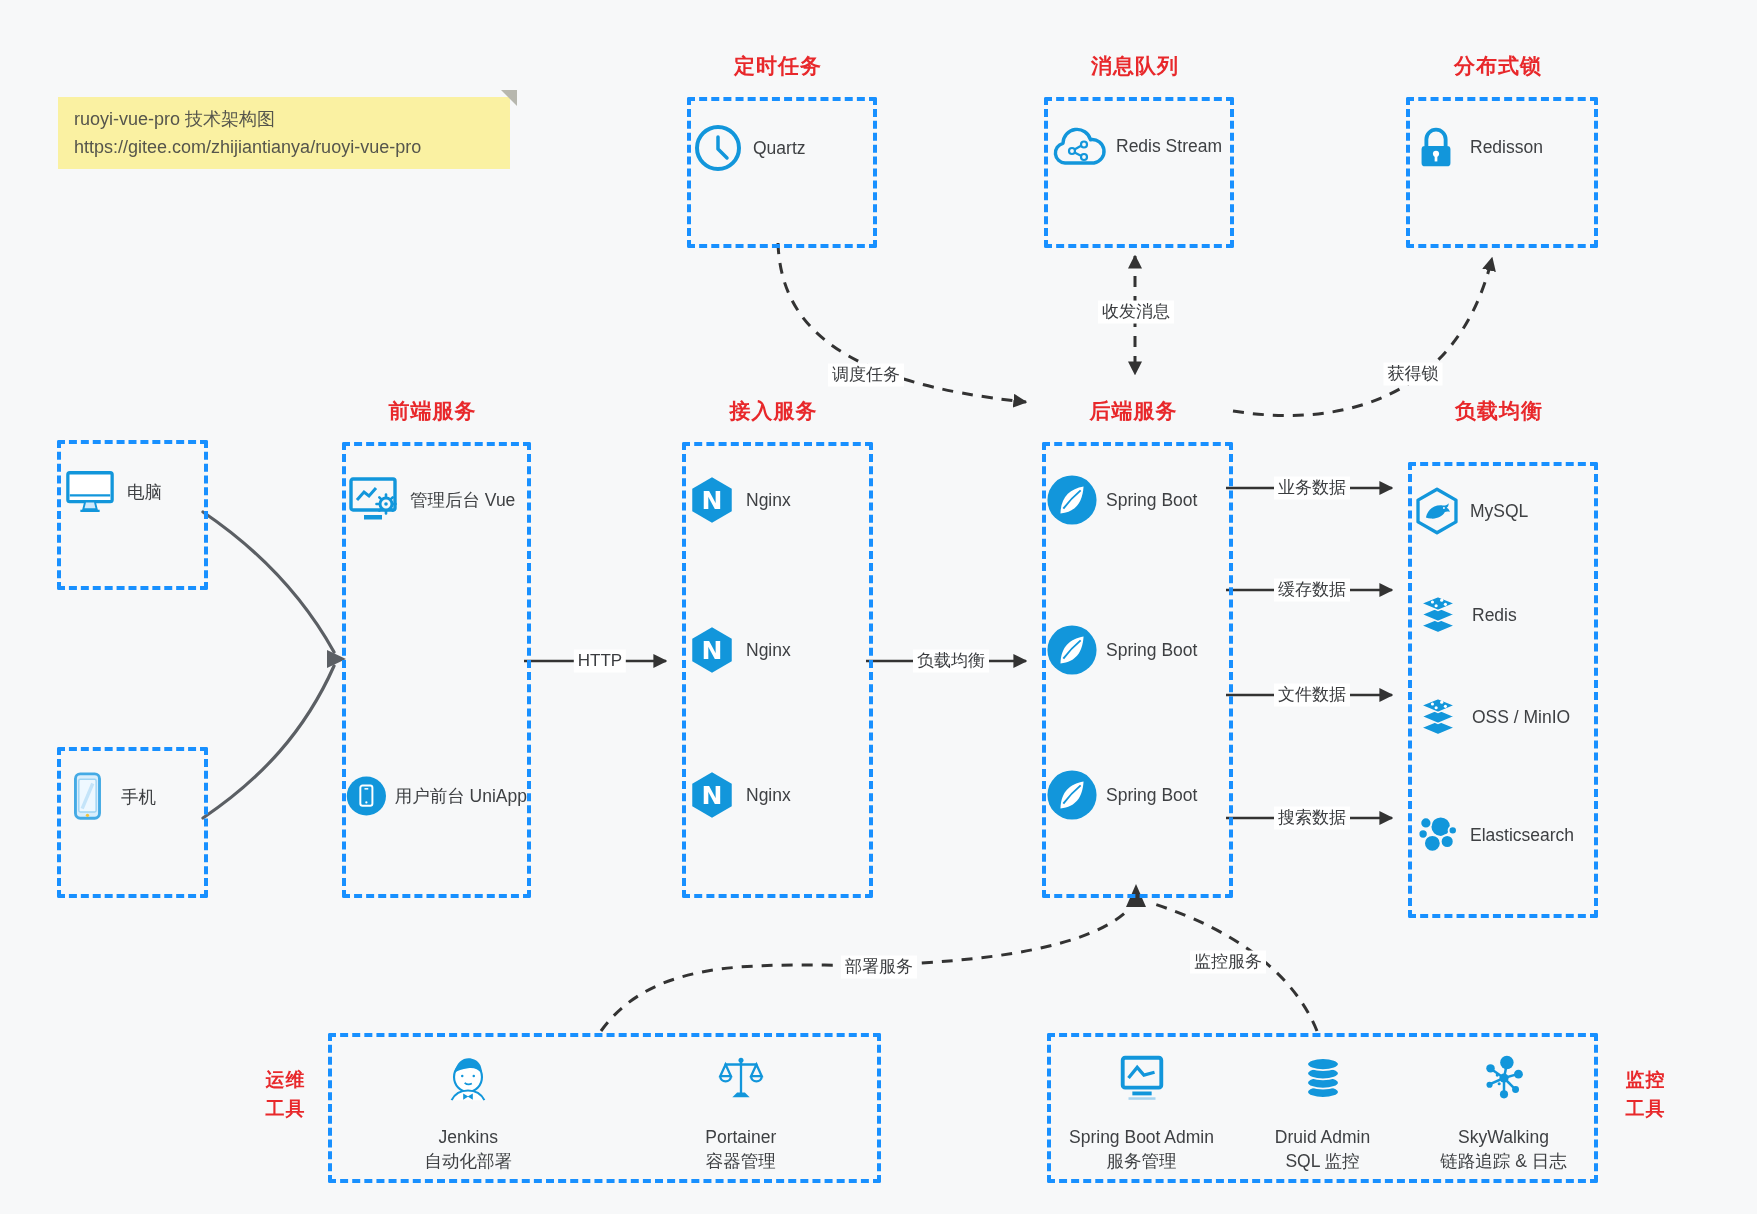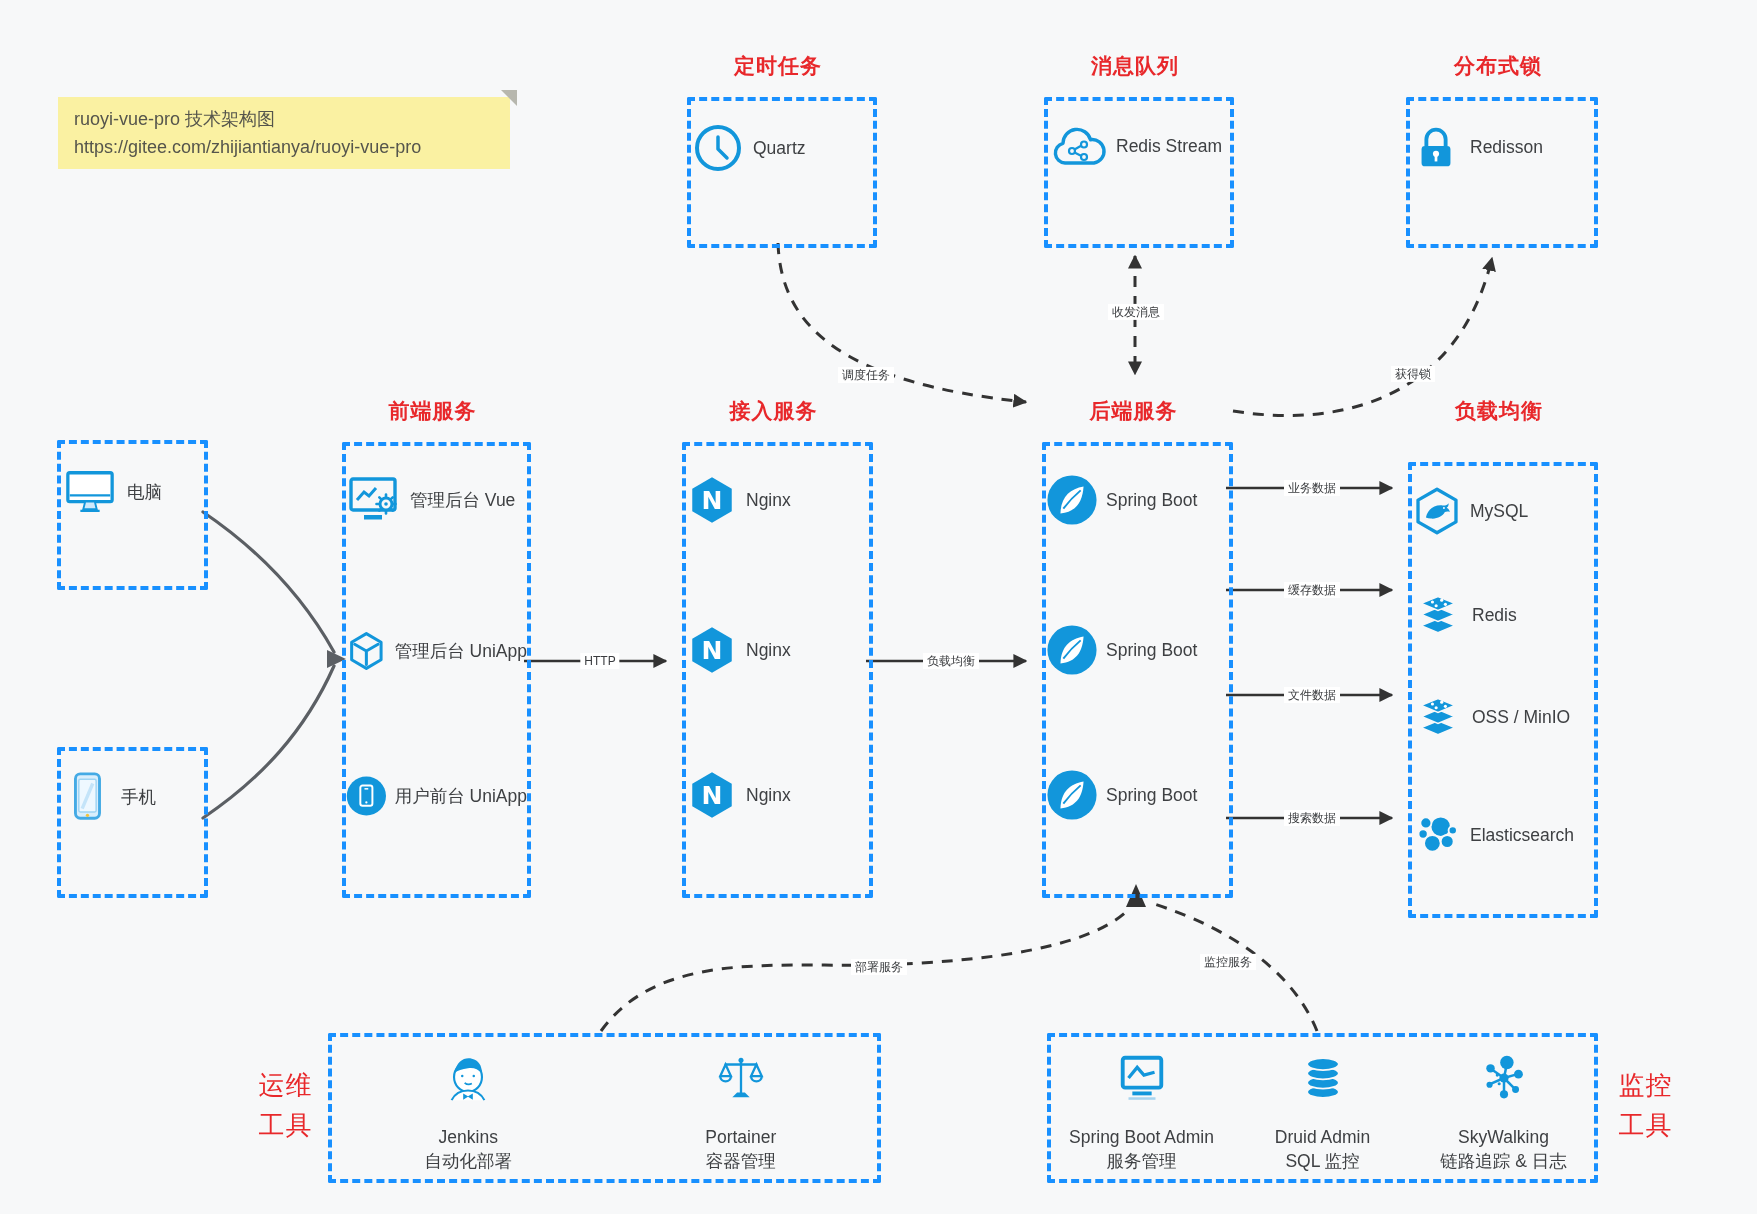--- a/index.html
+++ b/index.html
@@ -1,28 +1,28 @@
 <!DOCTYPE html>
 <html><head>
 <meta charset="utf-8">
 <style>
   html,body{margin:0;padding:0;background:#ffffff;}
   .canvas{position:relative;width:1757px;height:1214px;background:#f7f8f9;
           font-family:"Liberation Sans","DejaVu Sans",sans-serif;overflow:hidden;}
   svg.edges{position:absolute;left:0;top:0;z-index:1;}
   .gbox{position:absolute;border:4px dashed #1890ff;border-radius:2px;z-index:2;}
   .gtitle{position:absolute;color:#e8282b;font-weight:bold;font-size:21px;text-align:center;z-index:3;letter-spacing:1px;}
-  .side-title{position:absolute;color:#e8282b;font-weight:normal;font-size:26px;line-height:1.55;text-align:center;z-index:3;letter-spacing:1px;}
+  .side-title{position:absolute;color:#e8282b;font-weight:bold;font-size:19px;line-height:1.55;text-align:center;z-index:3;letter-spacing:1px;}
   .node{position:absolute;left:0;right:0;display:flex;flex-direction:row;align-items:center;gap:8px;}
   .lbl{font-size:17.5px;color:#3e4043;white-space:nowrap;}
   .hrow{position:absolute;left:0;right:0;top:0;bottom:0;display:flex;justify-content:space-around;align-items:flex-start;padding-top:15px;}
   .hnode{display:flex;flex-direction:column;align-items:center;gap:22px;flex:1;}
   .sub{font-size:17.5px;color:#3e4043;text-align:center;line-height:1.35;white-space:nowrap;}
   .chip{position:absolute;transform:translate(-50%,-50%);background:#ffffff;color:#3a3c3f;
-        font-size:12px;padding:0 4px;white-space:nowrap;z-index:4;line-height:1.35;}
+        font-size:17px;padding:0 4px;white-space:nowrap;z-index:4;line-height:1.35;}
   .note{position:absolute;left:58px;top:97px;width:452px;height:72px;background:#faf1a2;z-index:3;
         color:#55554c;font-size:18px;line-height:1.55;padding:9px 0 0 16px;box-sizing:border-box;}
   .note .fold{position:absolute;right:-7px;top:-7px;width:0;height:0;
         border-top:16px solid #b7b7ae;border-left:16px solid transparent;}
 </style>
 </head>
 <body>
 
 <div class="canvas">
 
@@ -158,27 +158,20 @@
               <line x1="35.4" y1="34.6" x2="33.3" y2="36.7"></line>
             <line x1="33.5" y1="30" x2="30.5" y2="30"></line>
               <line x1="35.4" y1="25.4" x2="33.3" y2="23.3"></line>
             <line x1="40" y1="23.5" x2="40" y2="20.5"></line>
               <line x1="44.6" y1="25.4" x2="46.7" y2="23.3"></line>
           </g>
         </g>
       </svg>
       <div class="lbl">管理后台 Vue</div>
     </div>
-    <div class="node" style="top:178px">
-      <svg width="54" height="54" viewBox="0 0 54 54">
-        <path d="M27 4 L46.5 15.5 V38.5 L27 50 L7.5 38.5 V15.5 Z" fill="none" stroke="#1296db" stroke-width="4" stroke-linejoin="round"></path>
-        <path d="M27 27 V45 M27 27 L11.5 18 M27 27 L42.5 18" stroke="#1296db" stroke-width="4" stroke-linecap="round" fill="none"></path>
-      </svg>
-      <div class="lbl">管理后台 UniApp</div>
-    </div>
     <div class="node" style="top:323px">
       <svg width="54" height="54" viewBox="0 0 54 54">
         <circle cx="27" cy="27" r="26" fill="#1296db"></circle>
         <rect x="19" y="13" width="16" height="27" rx="3" fill="none" stroke="#ffffff" stroke-width="2.6"></rect>
         <line x1="24.5" y1="17.5" x2="29.5" y2="17.5" stroke="#ffffff" stroke-width="2"></line>
         <circle cx="27" cy="35.5" r="1.5" fill="#ffffff"></circle>
       </svg>
       <div class="lbl">用户前台 UniApp</div>
     </div>
   </div>

